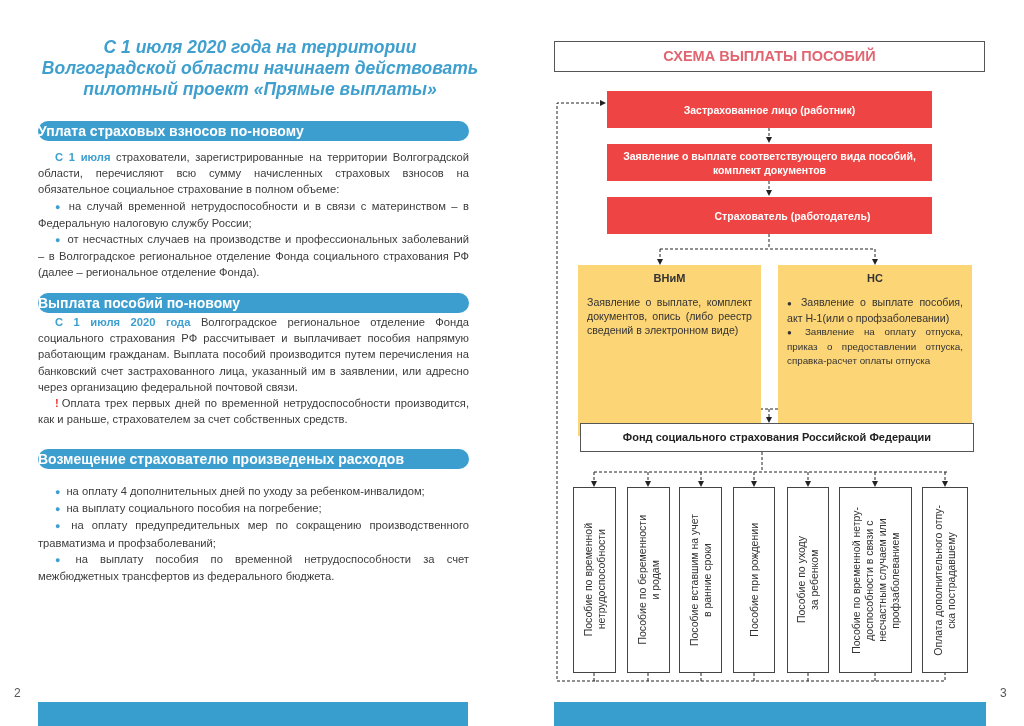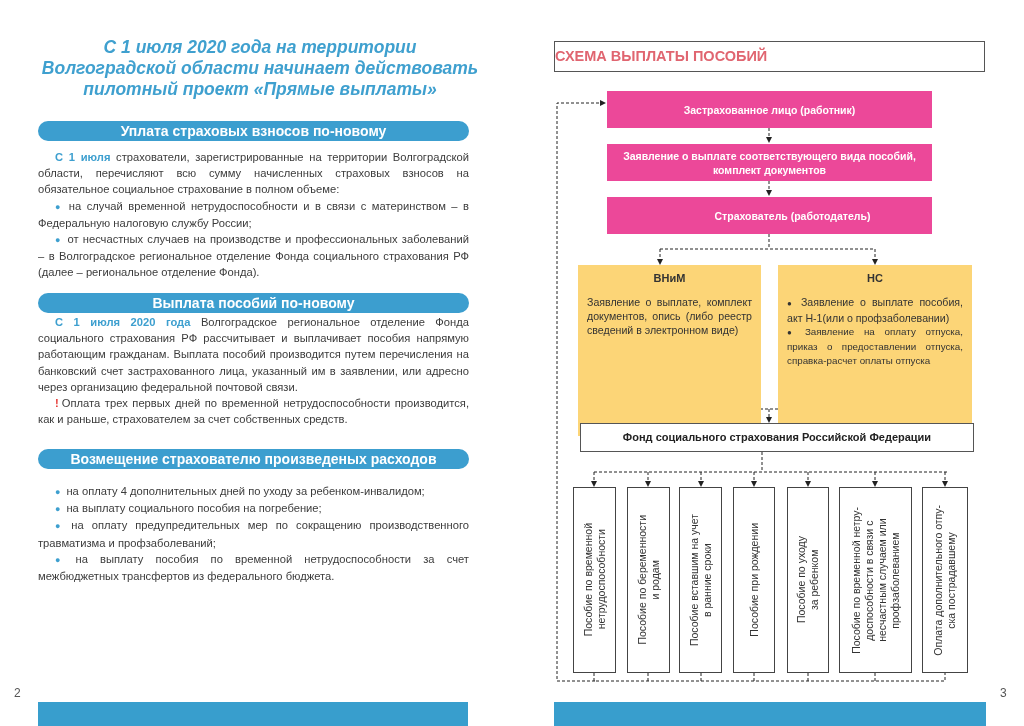--- a/index.html
+++ b/index.html
@@ -8,43 +8,43 @@
 
   
   .lp-title {
     position: absolute; left: 30px; top: 37px; width: 460px;
     text-align: center; color: #3fa0cf; font-weight: bold; font-style: italic;
     font-size: 17.5px; line-height: 21px;
   }
   .pill {
     position: absolute; left: 38px; width: 431px; height: 20px;
     background: #3c9ecf; border-radius: 10px;
-    color: #ffffff; font-weight: bold; font-size: 14px; line-height: 20px; text-align: center;
+    color: #ffffff; font-weight: bold; font-size: 14px; line-height: 20px; text-align: left;
   }
   .para {
     position: absolute; left: 38px; width: 431px;
     font-size: 11.2px; line-height: 16.2px; color: #3b3b3b; text-align: justify;
   }
   .para p { text-indent: 17px; }
   .para .lead { color: #3d9fcf; font-weight: bold; }
   .para .bul { color: #3d9fcf; font-size: 9px; padding-right: 6px; }
   .para .excl { color: #e53935; font-weight: bold; padding-right: 3px; }
   .para.p3 p.first { text-indent: 25px; }
 
   .page-num { position: absolute; top: 686px; font-size: 12px; color: #555; }
   .footer-bar { position: absolute; top: 702px; height: 24px; background: #389ecd; }
 
   
   .scheme-title {
     position: absolute; left: 554px; top: 41px; width: 431px; height: 31px;
     border: 1.5px solid #555; background: #fff;
-    color: #e06570; font-weight: bold; font-size: 14.5px; line-height: 28px; text-align: left;
+    color: #e06570; font-weight: bold; font-size: 14.5px; line-height: 28px; text-align: center;
   }
   .bbox {
-    position: absolute; left: 607px; width: 325px; background: #ec4899;
+    position: absolute; left: 607px; width: 325px; background: #ef4444;
     color: #fff; font-weight: bold; font-size: 10.5px; line-height: 14px; text-align: center;
     display: flex; align-items: center; justify-content: center;
   }
   .ybox {
     position: absolute; top: 265px; height: 171px; background: #fcd577;
     font-size: 10.6px; line-height: 14px; color: #333;
     padding: 6px 9px 0 9px; text-align: justify;
   }
   .ybox .yh { text-align: center; font-weight: bold; margin-bottom: 10px; font-size: 11px; }
   .ybox .ytxt { text-align: justify; }

